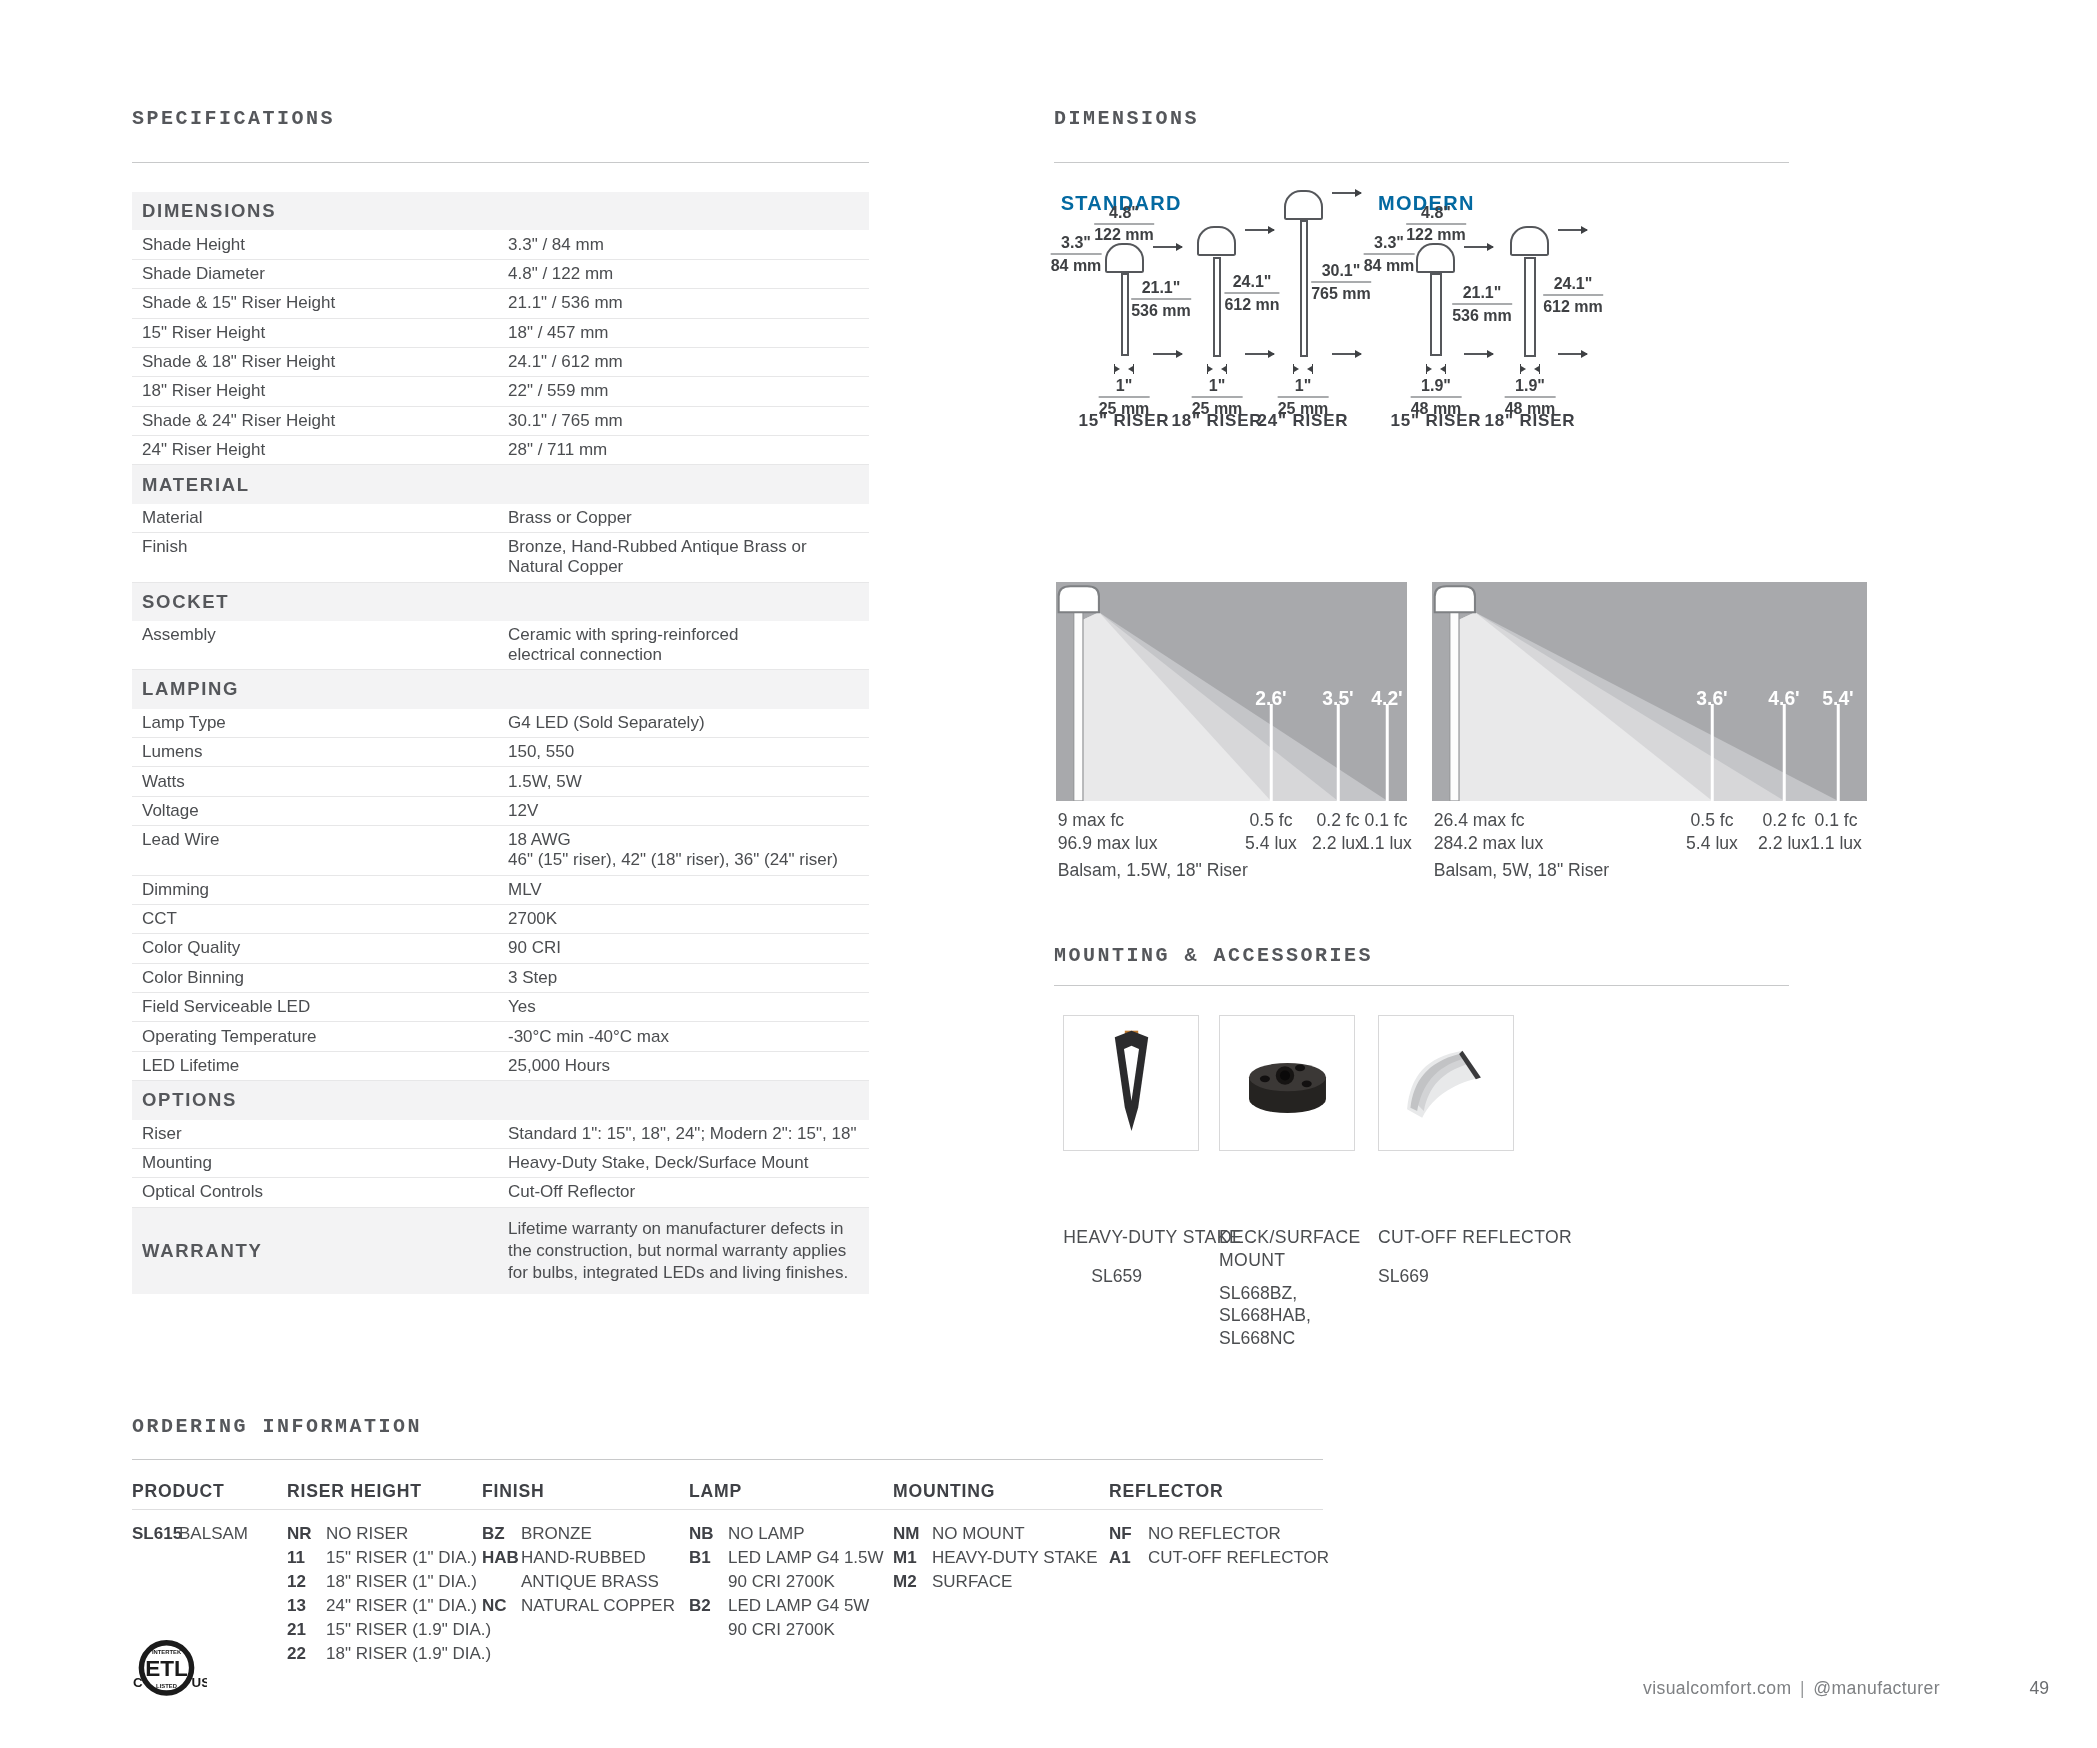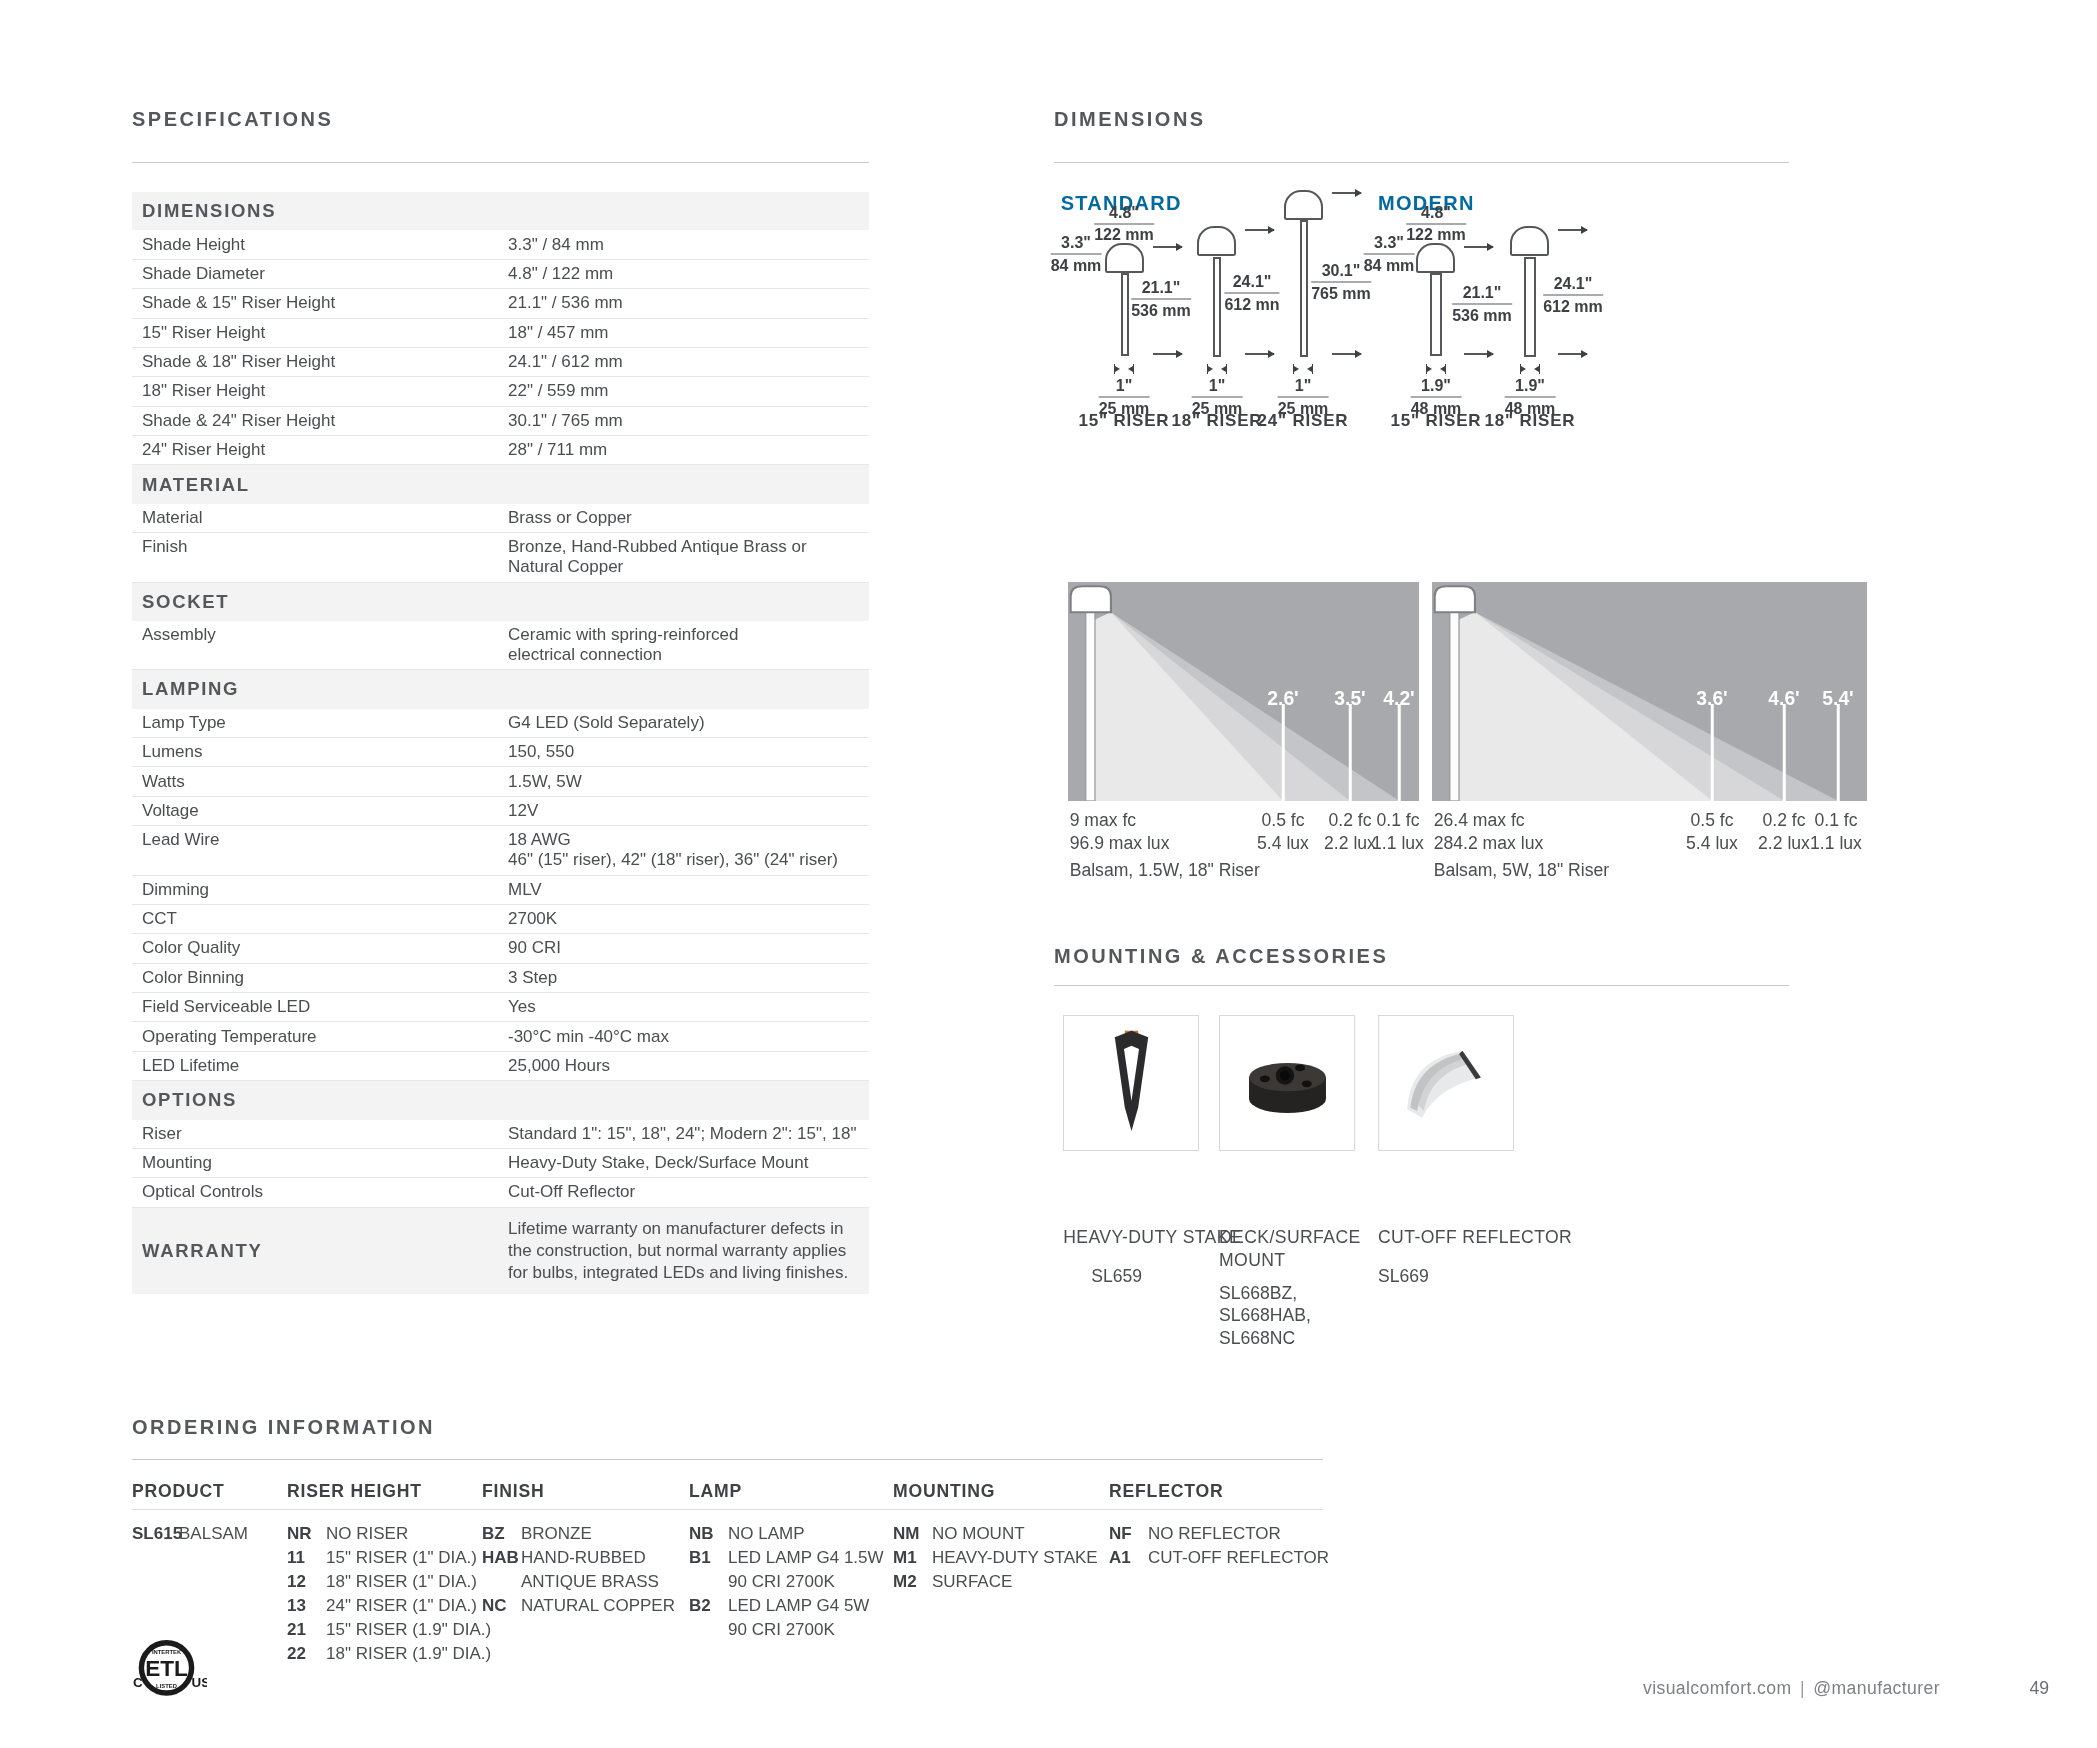--- a/index.html
+++ b/index.html
@@ -6,21 +6,21 @@
   html,body { background:#ffffff; }
   .page {
     position: relative; width: 2098px; height: 1749px; overflow: hidden;
     background:#ffffff; font-family:"Liberation Sans", sans-serif; color:#4B4D50;
   }
   .section { position:absolute; }
   .sec-title {
     font-size:20px; font-weight:700; letter-spacing:2.5px; color:#55575B;
     line-height:20px;
   }
-  .sec-head { border-bottom:0.8px solid #C8C9CA; padding-bottom:33px; }
+  .sec-head { border-bottom:0.8px solid #C8C9CA; padding-bottom:33px;font-family:Liberation Mono, monospace; }
   .sec-head.tight { padding-bottom:22px; }
   .sec-head.mid { padding-bottom:17.6px; }
   .sec-head.acc { padding-bottom:18.5px; }
 
   
   .spec-table { margin-top:29px; }
   .spec-band {
     background:#F3F3F4; font-size:18.5px; font-weight:700; letter-spacing:1.7px;
     color:#55575B; padding:9.2px 0 9.2px 10px; line-height:20px;
   }
@@ -453,21 +453,21 @@
           <span class="bar"></span>
           <span>48 mm</span>
         </div>
         <div class="riser-name" style="left:476px; top:219px;">18" RISER</div>
       </div>
     </div>
   </div>
 
   <div class="section" style="left:1054px; top:512px; width:812px; height:411px;">
 
-    <div class="chart-wrap" style="left:14px; width:351px;">
+    <div class="chart-wrap" style="left:2px; width:351px;">
       <div class="chart-box" style="width:351px;">
         <svg width="351" height="219" viewBox="0 0 418 261">
           <rect x="0" y="0" width="418" height="261" fill="#A8A9AC"></rect>
           <polygon points="30,46 51,36 395,261 30,261" fill="#C4C5C8"></polygon>
           <polygon points="30,46 51,36 336,261 30,261" fill="#D7D7D9"></polygon>
           <polygon points="30,46 51,36 256,261 30,261" fill="#E9E9EA"></polygon>
           <rect x="21" y="34" width="11" height="227" fill="#FDFDFD" stroke="#97989B" stroke-width="1.5"></rect>
           <path d="M3,36 L3,17 Q3,5 17,5 L37,5 Q51,5 51,17 L51,36 Z" fill="#FFFFFF" stroke="#7E8083" stroke-width="2.5"></path>
         </svg>
         <span class="dist" style="left:215px;">2.6'</span>

